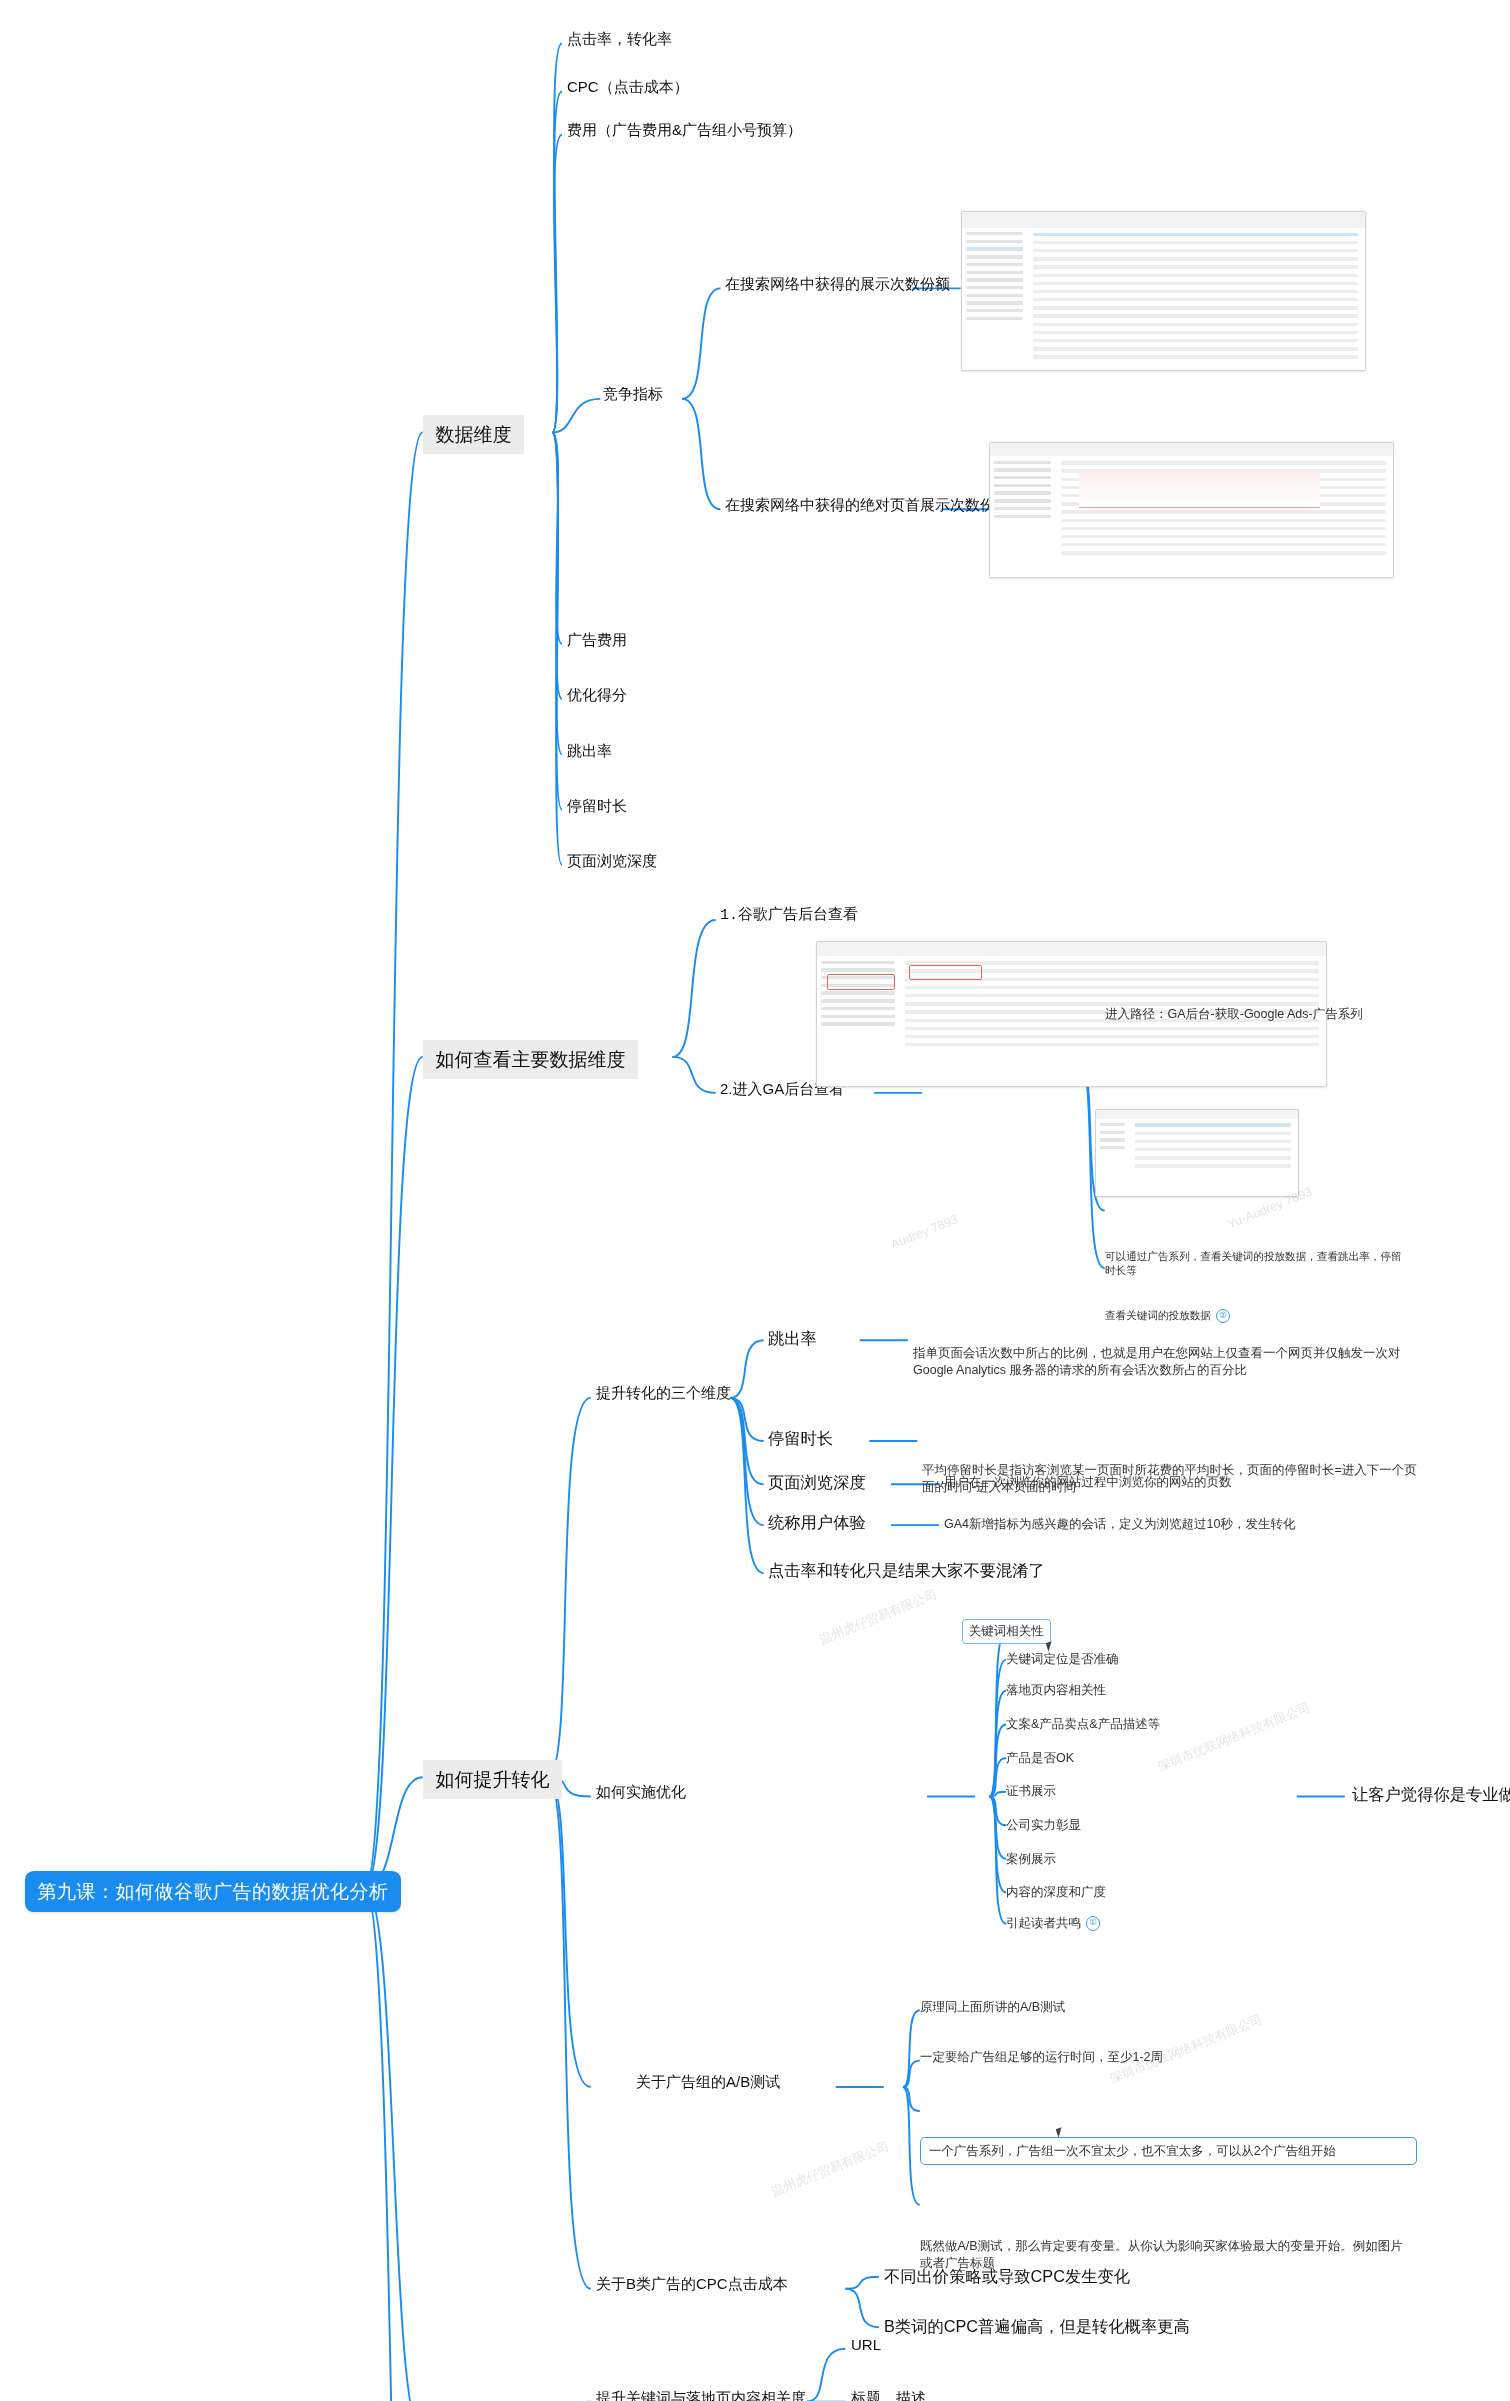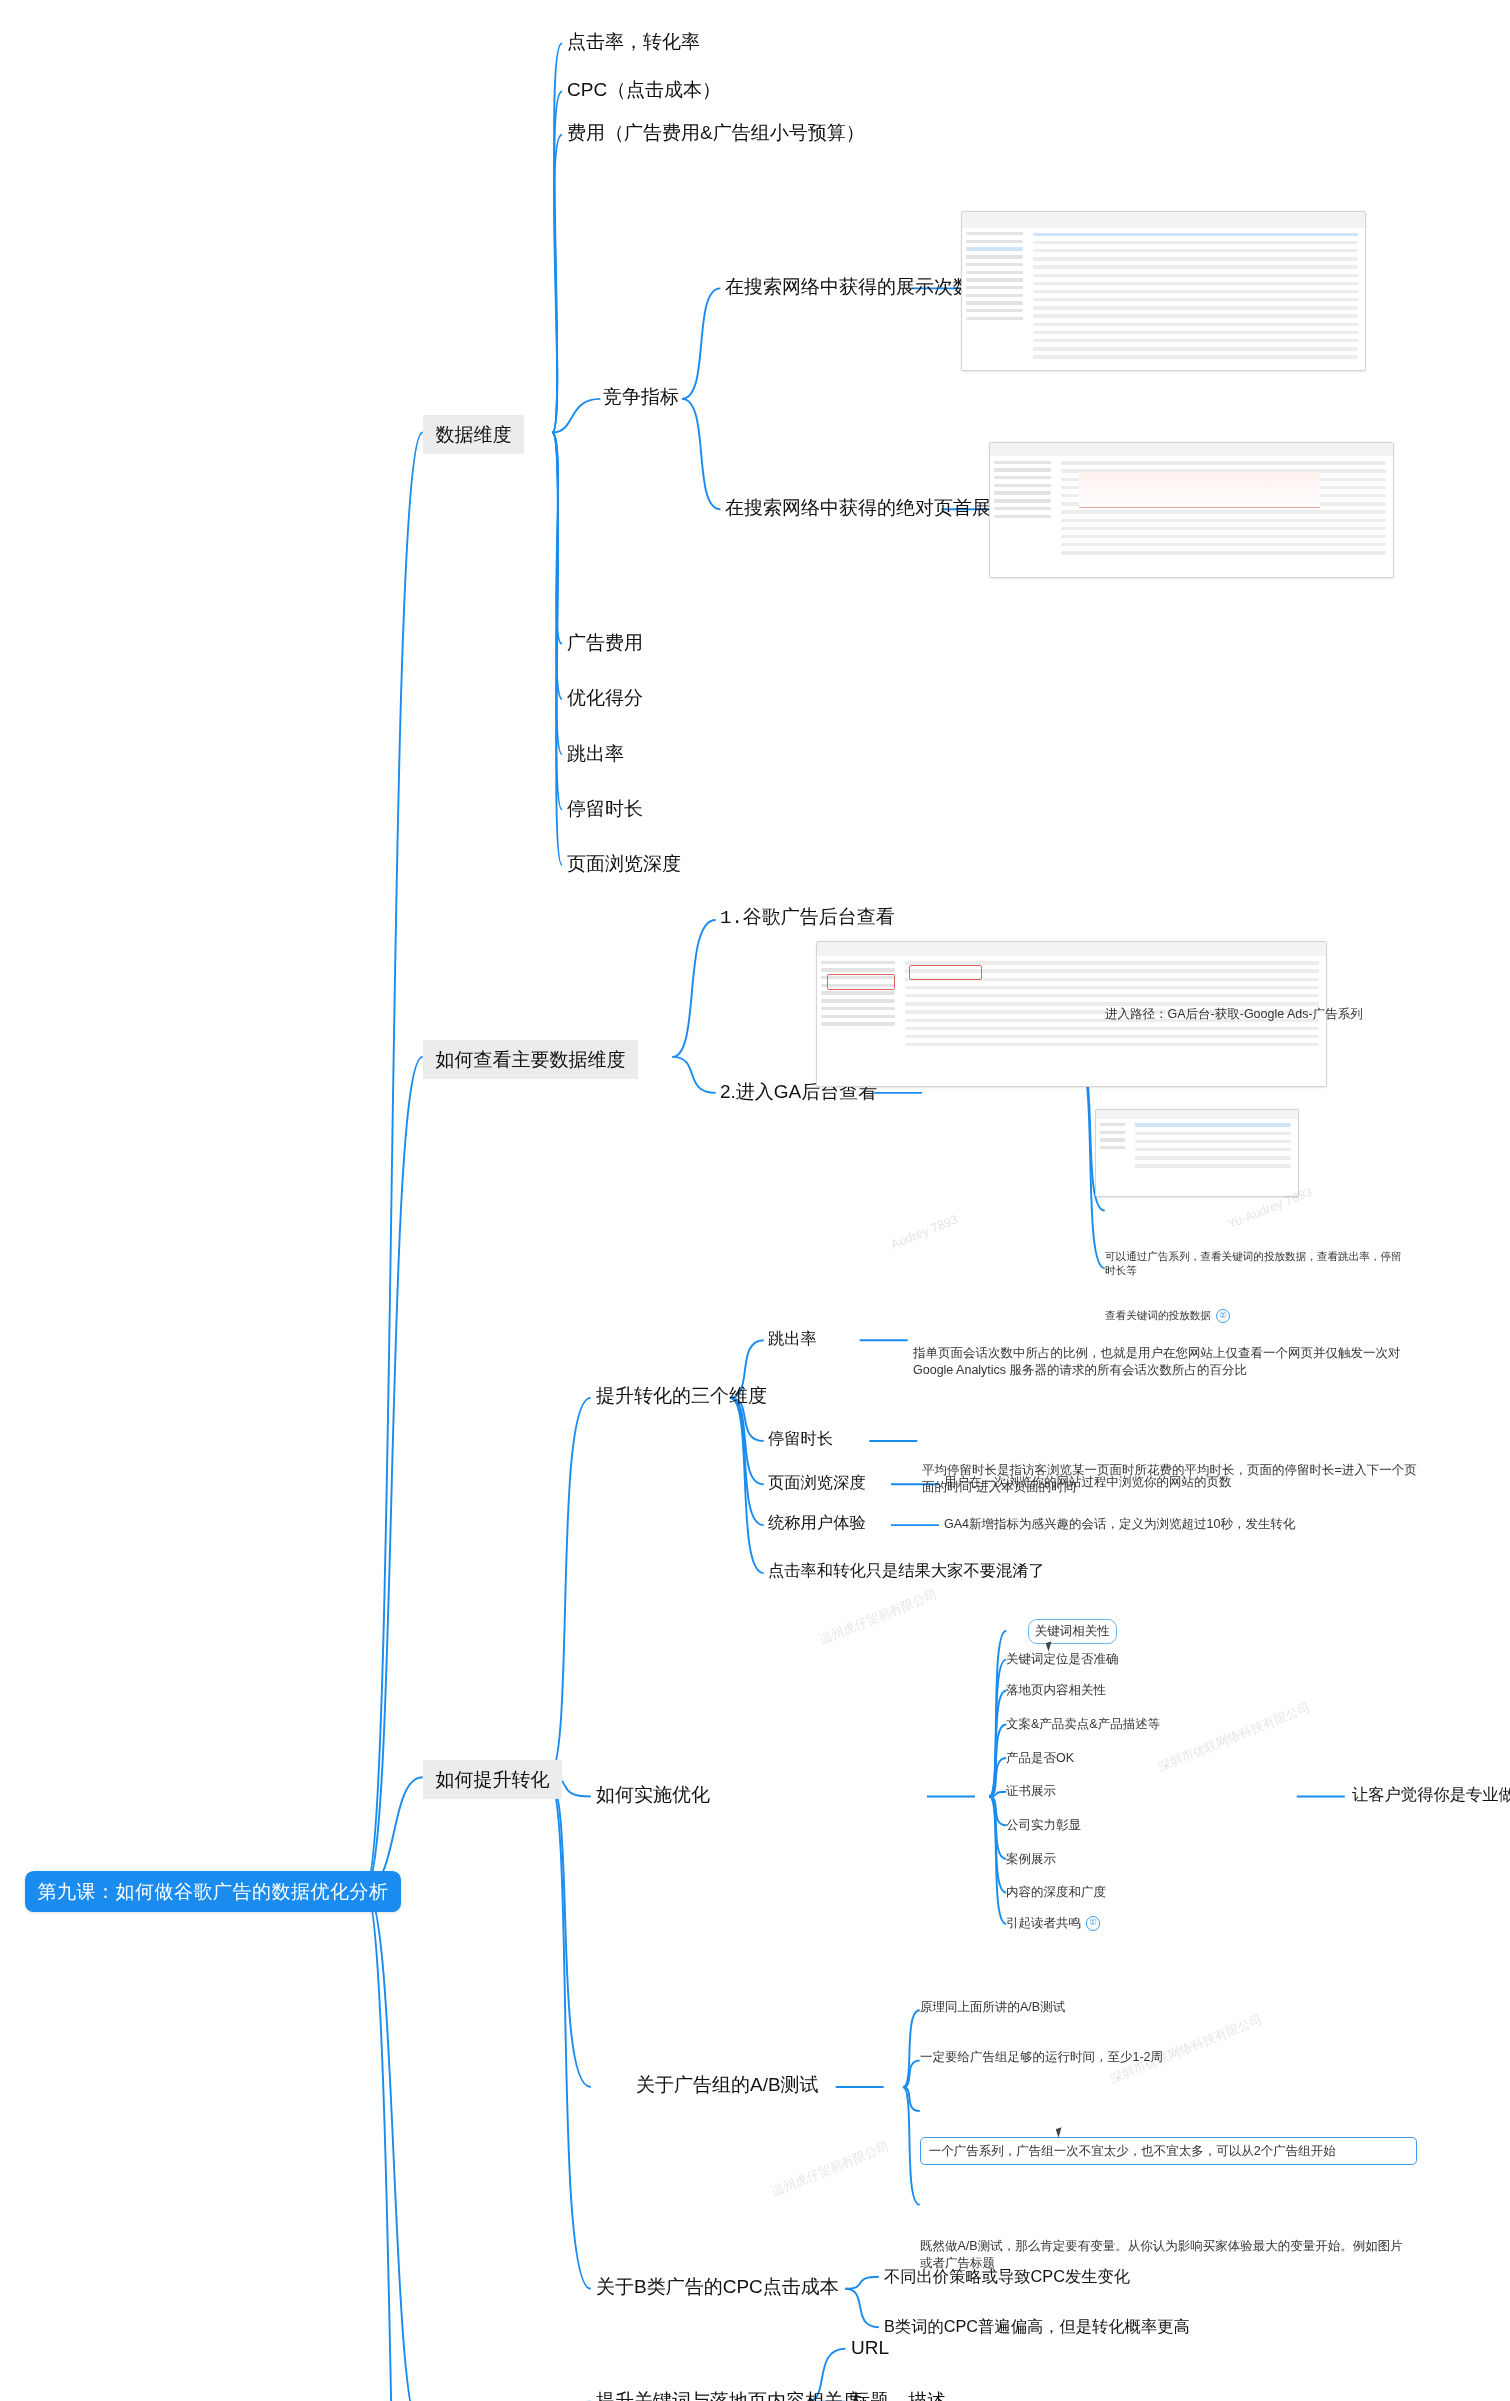--- a/index.html
+++ b/index.html
@@ -2,21 +2,21 @@
 <html style="font-size:7.7px"><head>
 <meta charset="utf-8">
 <style>
   html,body{margin:0;padding:0;background:#fff;}
   body{font-family:"Liberation Sans","DejaVu Sans",sans-serif;color:#1a1a1a;}
   #canvas{position:relative;width:1511px;height:3824px;background:#fff;overflow:hidden;}
   svg.links{position:absolute;left:0;top:0;width:1511px;height:3824px;pointer-events:none;}
   .node{position:absolute;white-space:nowrap;line-height:1.35;}
   .root{background:#1a8cf0;color:#fff;border-radius:8.6px;padding:7.7px 12.5px;font-size:19px;letter-spacing:0.5px;box-shadow:0 1px 2.9px rgba(0,0,0,.12);}
   .lvl1{background:#ececec;color:#111;border-radius:1px;padding:6.7px 12.5px;font-size:19px;}
-  .lvl2{font-size:19px;color:#111;}
+  .lvl2{font-size:15px;color:#111;}
   .lvl3{font-size:16.3px;color:#111;}
   .small{font-size:12.5px;color:#333;}
   .tiny{font-size:10.6px;color:#333;}
   .wrap{white-space:normal;margin-top:48px;}
   .boxed{border:1.4px solid #3d9ae8;border-radius:4.8px;padding:4.8px 7.7px;background:#fff;}
   .boxed-lite{border:1px solid #6fb6ef;border-radius:3.8px;padding:2.9px 5.8px;background:#fff;}
   .circ{display:inline-block;border:1px solid #3d9ae8;border-radius:50%;width:12.5px;height:12.5px;line-height:11.5px;text-align:center;font-size:8.6px;color:#3d9ae8;vertical-align:middle;margin-left:4.8px;}
   .shot{position:absolute;border:0.5px solid #d4d4d4;background:#fafafa;border-radius:1.9px;overflow:hidden;box-shadow:0 0.5px 1.9px rgba(0,0,0,.10);}
   .shot .bar{height:10%;background:#f1f3f4;border-bottom:0.5px solid #e0e0e0;}
   .shot .side{position:absolute;left:0;top:10%;bottom:0;width:16%;background:#fff;border-right:0.5px solid #e8e8e8;}
@@ -292,21 +292,21 @@
   <div class="node small wrap" style="left:913px;top:1297px;width:504px;">指单页面会话次数中所占的比例，也就是用户在您网站上仅查看一个网页并仅触发一次对Google Analytics 服务器的请求的所有会话次数所占的百分比</div>
   <div class="node lvl3" style="left:768px;top:1427px;">停留时长</div>
   <div class="node small wrap" style="left:922px;top:1414px;width:504px;">平均停留时长是指访客浏览某一页面时所花费的平均时长，页面的停留时长=进入下一个页面的时间-进入本页面的时间</div>
   <div class="node lvl3" style="left:768px;top:1471px;">页面浏览深度</div>
   <div class="node small" style="left:944px;top:1474px;">用户在一次浏览你的网站过程中浏览你的网站的页数</div>
   <div class="node lvl3" style="left:768px;top:1511px;">统称用户体验</div>
   <div class="node small" style="left:944px;top:1516px;">GA4新增指标为感兴趣的会话，定义为浏览超过10秒，发生转化</div>
   <div class="node lvl3" style="left:768px;top:1559px;">点击率和转化只是结果大家不要混淆了</div>
 
   <div class="node lvl2" style="left:596px;top:1782px;">如何实施优化</div>
-  <div class="node small boxed-lite" style="left:1028px;top:1619px;border-radius:9px;">关键词相关性</div>
+  <div class="node small boxed-lite" style="left:962px;top:1619px;">关键词相关性</div>
   <div class="cursor" style="left:1047px;top:1642px;"></div>
   <div class="node small" style="left:1006px;top:1651px;">关键词定位是否准确</div>
   <div class="node small" style="left:1006px;top:1682px;">落地页内容相关性</div>
   <div class="node small" style="left:1006px;top:1716px;">文案&amp;产品卖点&amp;产品描述等</div>
   <div class="node small" style="left:1006px;top:1750px;">产品是否OK</div>
   <div class="node small" style="left:1006px;top:1783px;">证书展示</div>
   <div class="node small" style="left:1006px;top:1817px;">公司实力彰显</div>
   <div class="node small" style="left:1006px;top:1851px;">案例展示</div>
   <div class="node small" style="left:1006px;top:1884px;">内容的深度和广度</div>
   <div class="node small" style="left:1006px;top:1915px;">

